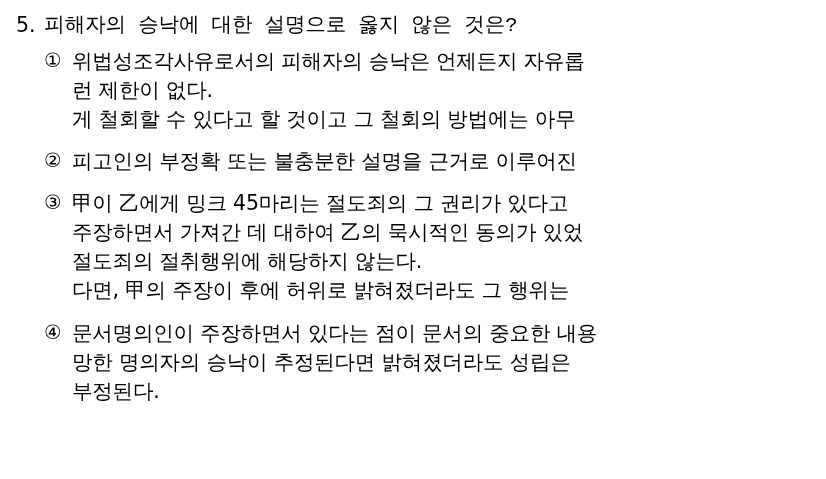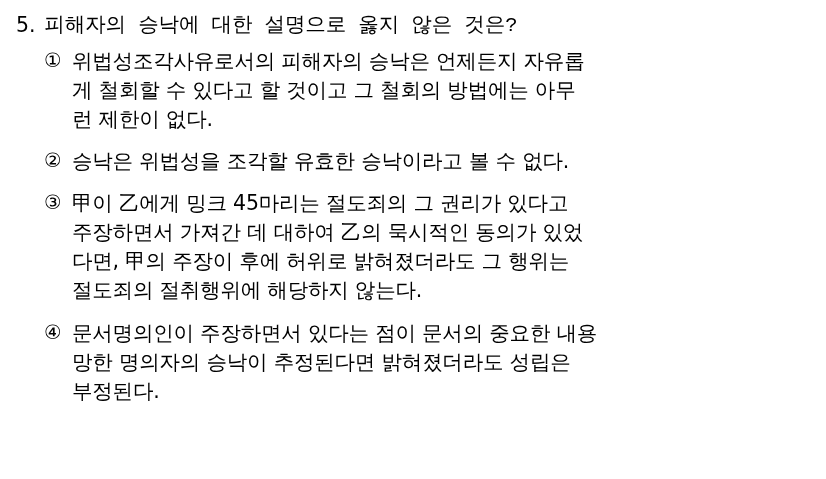--- a/index.html
+++ b/index.html
@@ -81,39 +81,39 @@
       <span class="q-num">5.</span>
       <span class="q-text">피해자의 승낙에 대한 설명으로 옳지 않은 것은?</span>
     </div>
 
     <div class="choices">
 
       <div class="choice">
         <span class="choice-marker">①</span>
         <span class="choice-body">
           <span class="choice-line">위법성조각사유로서의 피해자의 승낙은 언제든지 자유롭</span>
+          <span class="choice-line">런 제한이 없다.</span>
           <span class="choice-line">게 철회할 수 있다고 할 것이고 그 철회의 방법에는 아무</span>
-          <span class="choice-line">런 제한이 없다.</span>
         </span>
       </div>
 
       <div class="choice">
         <span class="choice-marker">②</span>
         <span class="choice-body">
-          <span class="choice-line">승낙은 위법성을 조각할 유효한 승낙이라고 볼 수 없다.</span>
+          <span class="choice-line">피고인의 부정확 또는 불충분한 설명을 근거로 이루어진</span>
         </span>
       </div>
 
       <div class="choice">
         <span class="choice-marker">③</span>
         <span class="choice-body">
           <span class="choice-line">甲이 乙에게 밍크 45마리는 절도죄의 그 권리가 있다고</span>
           <span class="choice-line">주장하면서 가져간 데 대하여 乙의 묵시적인 동의가 있었</span>
+          <span class="choice-line">절도죄의 절취행위에 해당하지 않는다.</span>
           <span class="choice-line">다면, 甲의 주장이 후에 허위로 밝혀졌더라도 그 행위는</span>
-          <span class="choice-line">절도죄의 절취행위에 해당하지 않는다.</span>
         </span>
       </div>
 
       <div class="choice">
         <span class="choice-marker">④</span>
         <span class="choice-body">
           <span class="choice-line">문서명의인이 주장하면서 있다는 점이 문서의 중요한 내용</span>
           <span class="choice-line">망한 명의자의 승낙이 추정된다면 밝혀졌더라도 성립은</span>
           <span class="choice-line">부정된다.</span>
         </span>

